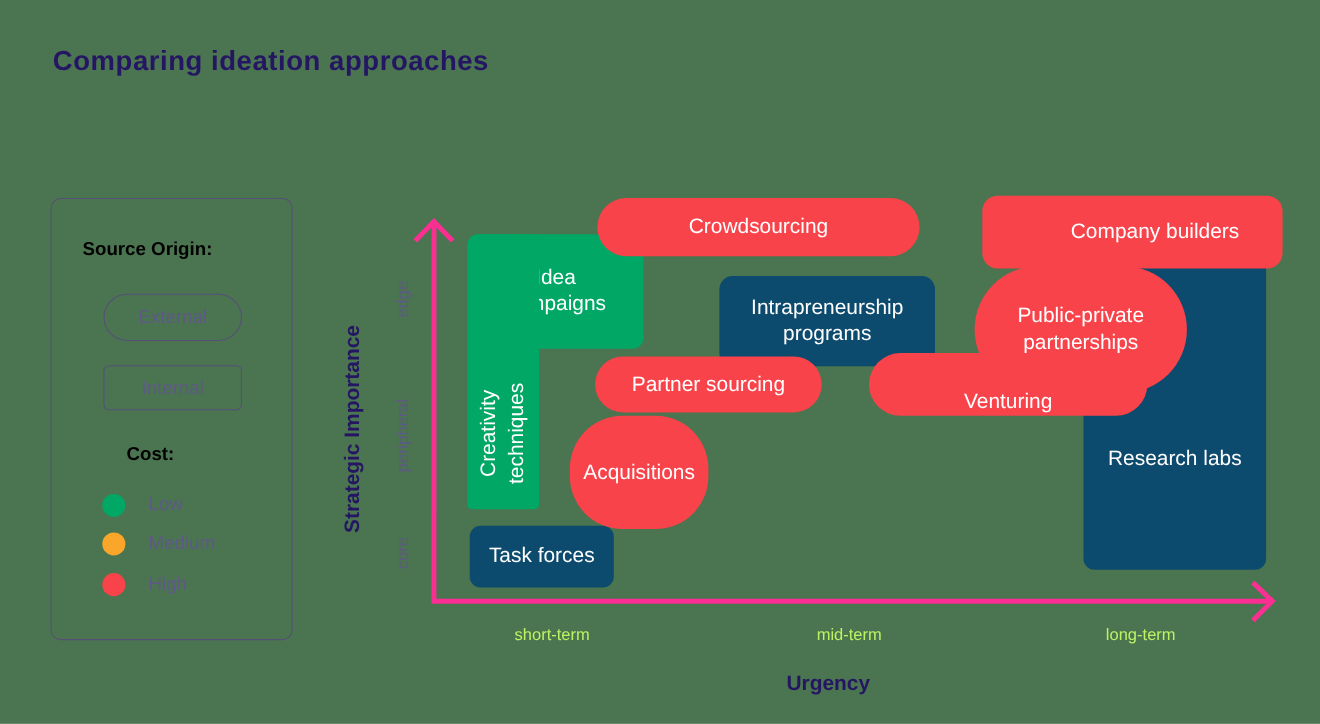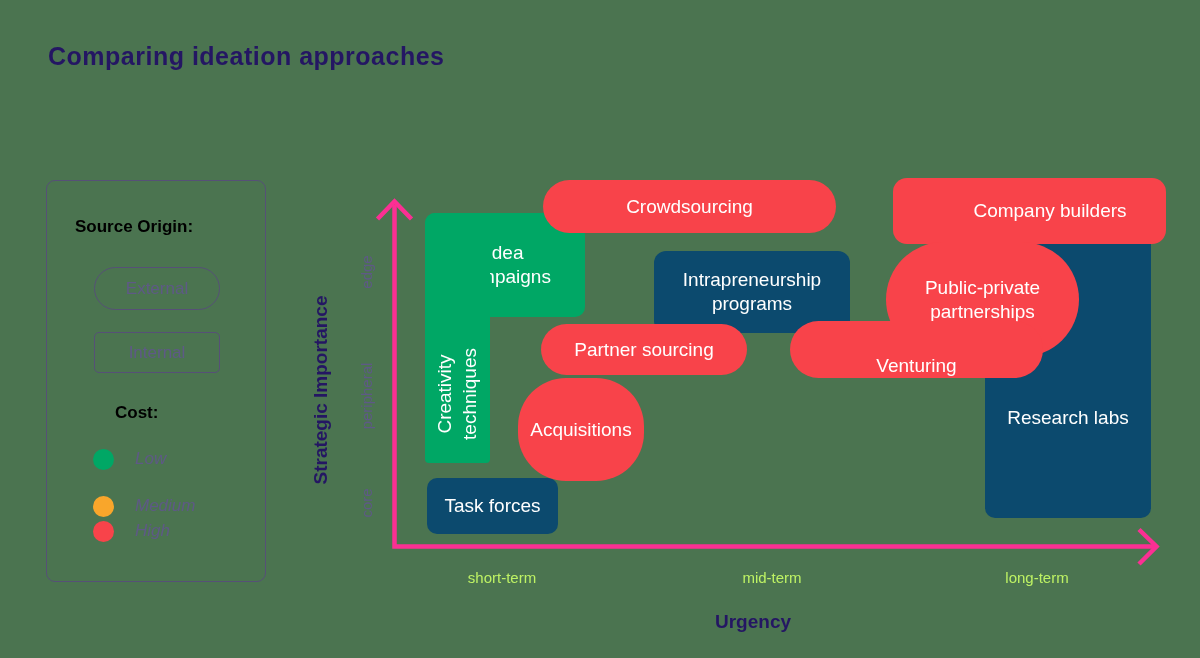--- a/index.html
+++ b/index.html
@@ -12,24 +12,24 @@
   
   .legend{position:absolute;left:46px;top:180px;width:218px;height:400px;
           border:1.5px solid #565077;border-radius:9px;}
   .legend .head{position:absolute;left:28px;font-size:17px;font-weight:bold;color:#000000;}
   .head-origin{top:36px;}
   .head-cost{top:222px;margin-left:40px;}
   .key-shape{position:absolute;left:47px;width:124px;border:1.5px solid #565077;
              color:#5e5986;font-size:17px;display:flex;align-items:center;justify-content:center;}
   .key-external{top:86px;height:41px;border-radius:22px;}
   .key-internal{top:151px;height:39px;border-radius:5px;}
-  .cost-row{position:absolute;left:46px;display:flex;align-items:center;gap:21px;height:22px;font-style:italic;}
+  .cost-row{position:absolute;left:46px;display:flex;align-items:center;gap:21px;height:22px;}
   .cost-row .dot{width:21px;height:21px;border-radius:50%;flex:0 0 auto;}
   .cost-row .cl{color:#5e5986;font-size:17px;}
-  .row-low{top:267px;} .row-med{top:302px;margin-top:12px;} .row-high{top:339px;}
+  .row-low{top:267px;} .row-med{top:302px;} .row-high{top:339px;}
 
   
   .axes-svg{position:absolute;left:0;top:0;}
   .ytick{position:absolute;transform:translate(-50%,-50%) rotate(-90deg);
          color:#5e5986;font-size:15px;white-space:nowrap;}
   .xtick{position:absolute;transform:translate(-50%,-50%);color:#bef264;font-size:15px;white-space:nowrap;}
   .axis-title{position:absolute;color:#241663;font-size:19px;font-weight:bold;white-space:nowrap;}
   .y-axis-title{left:321px;top:390px;transform:translate(-50%,-50%) rotate(-90deg);}
   .x-axis-title{left:753px;top:622px;transform:translate(-50%,-50%);}
 

